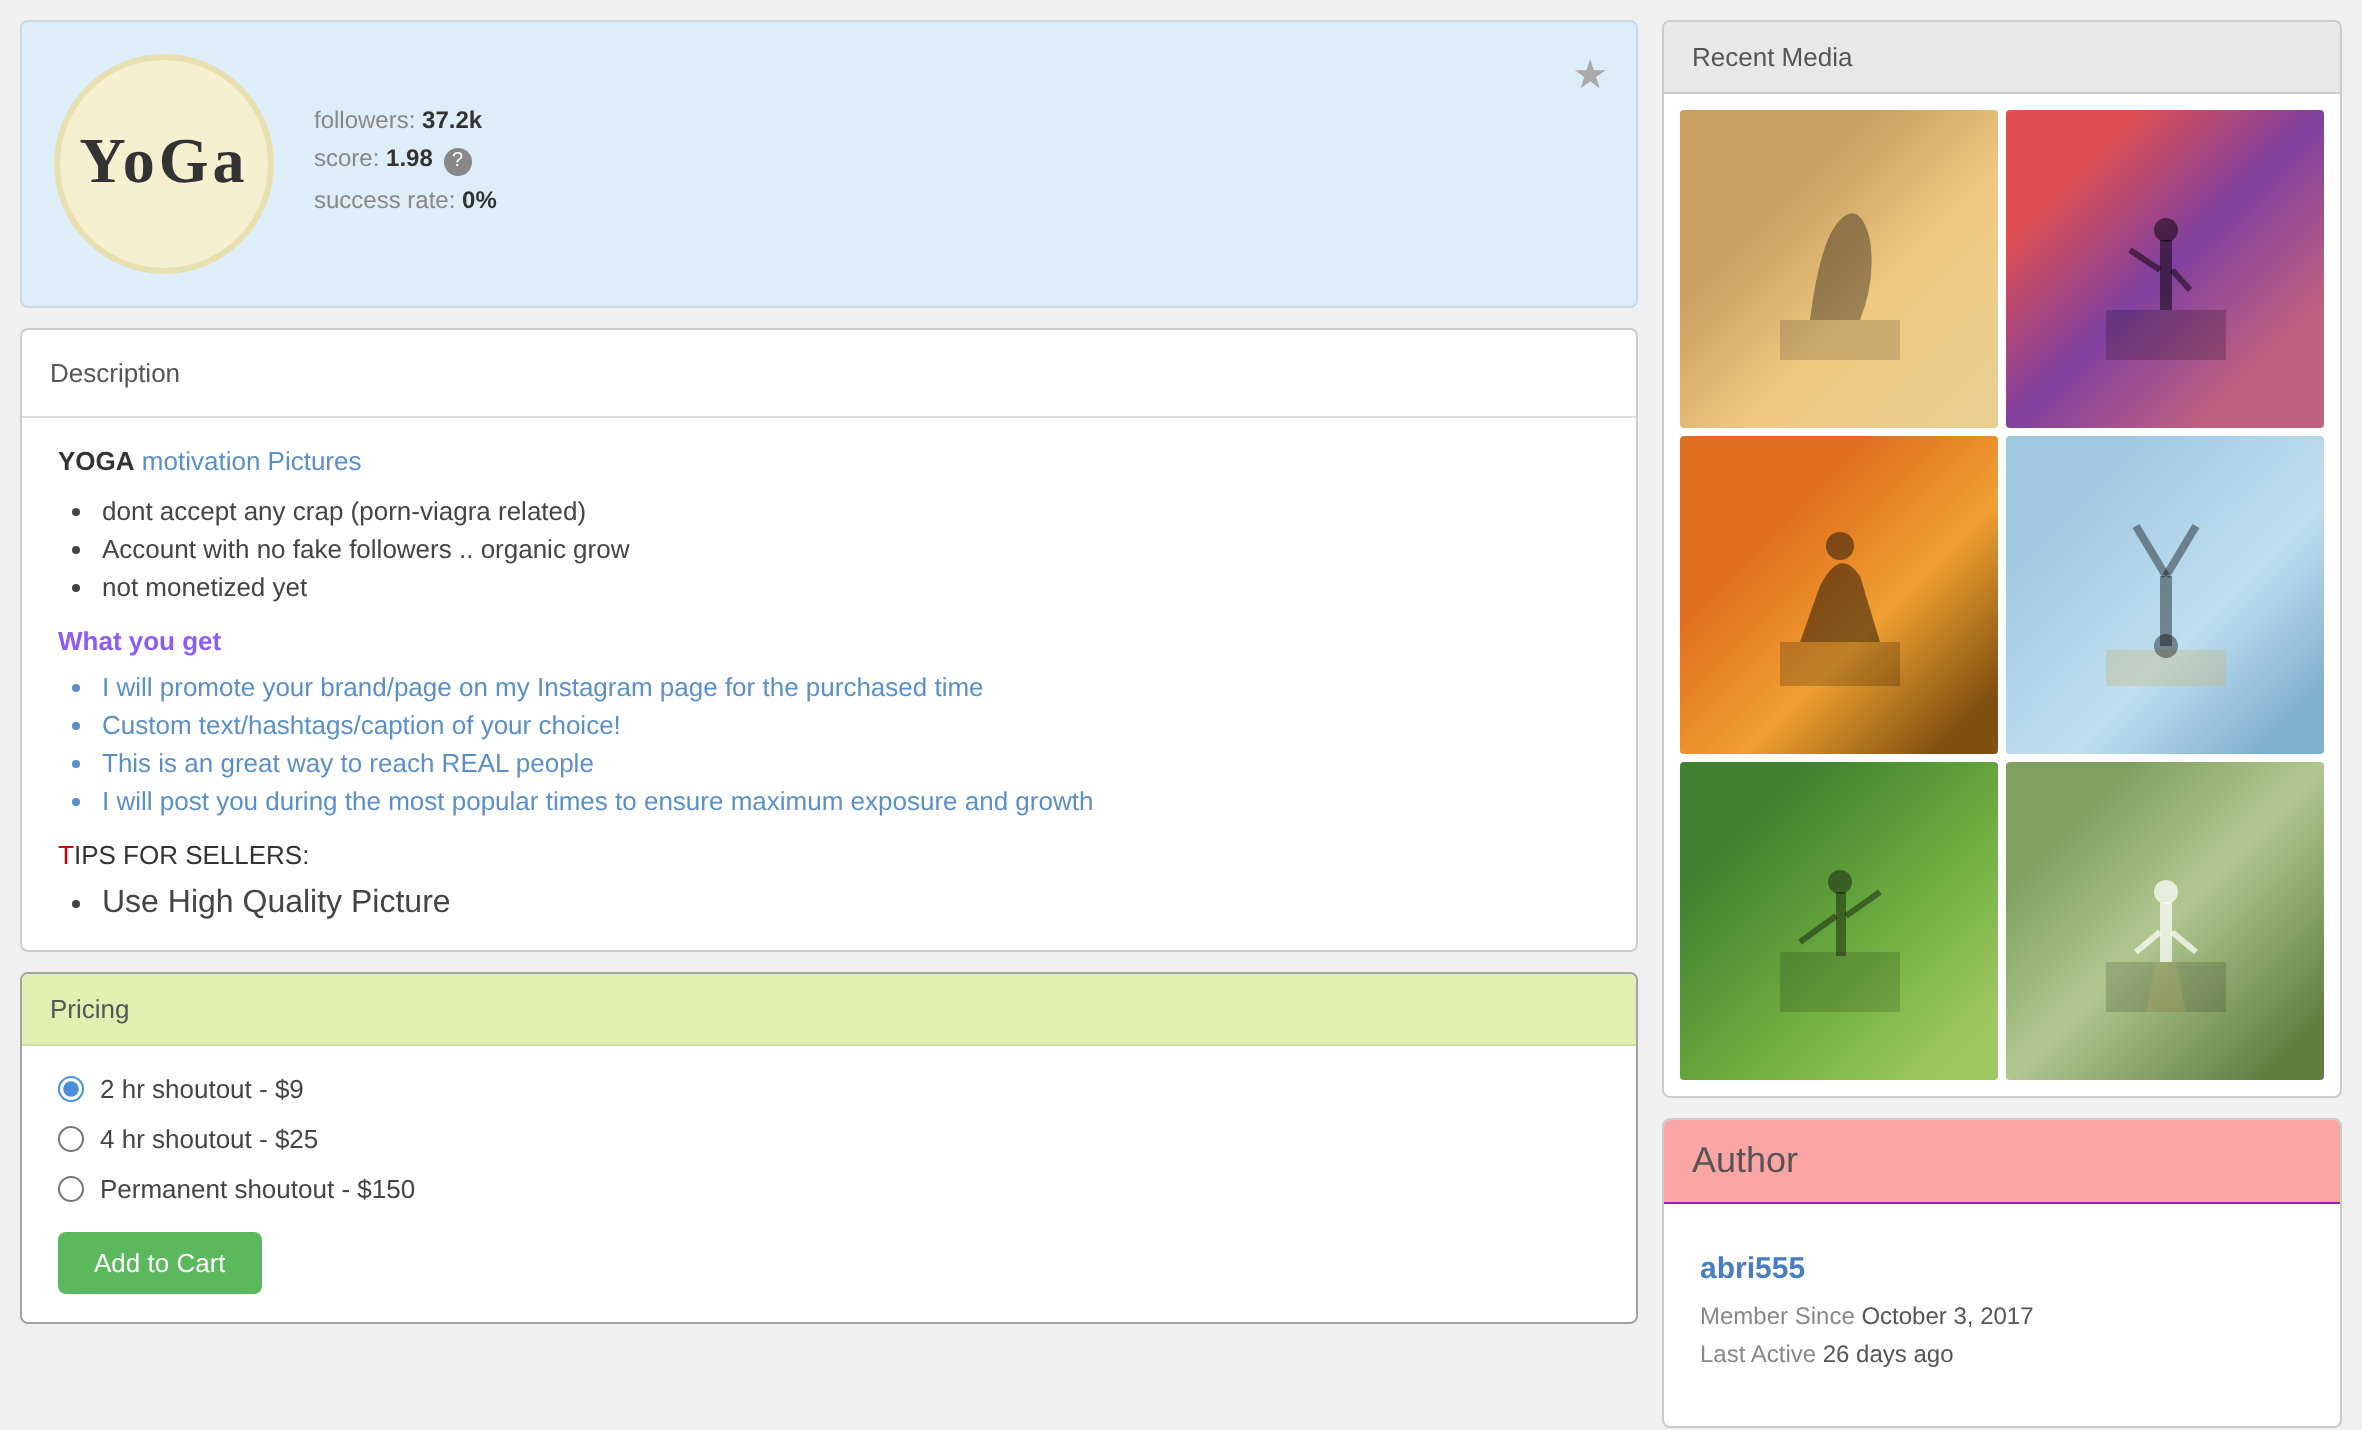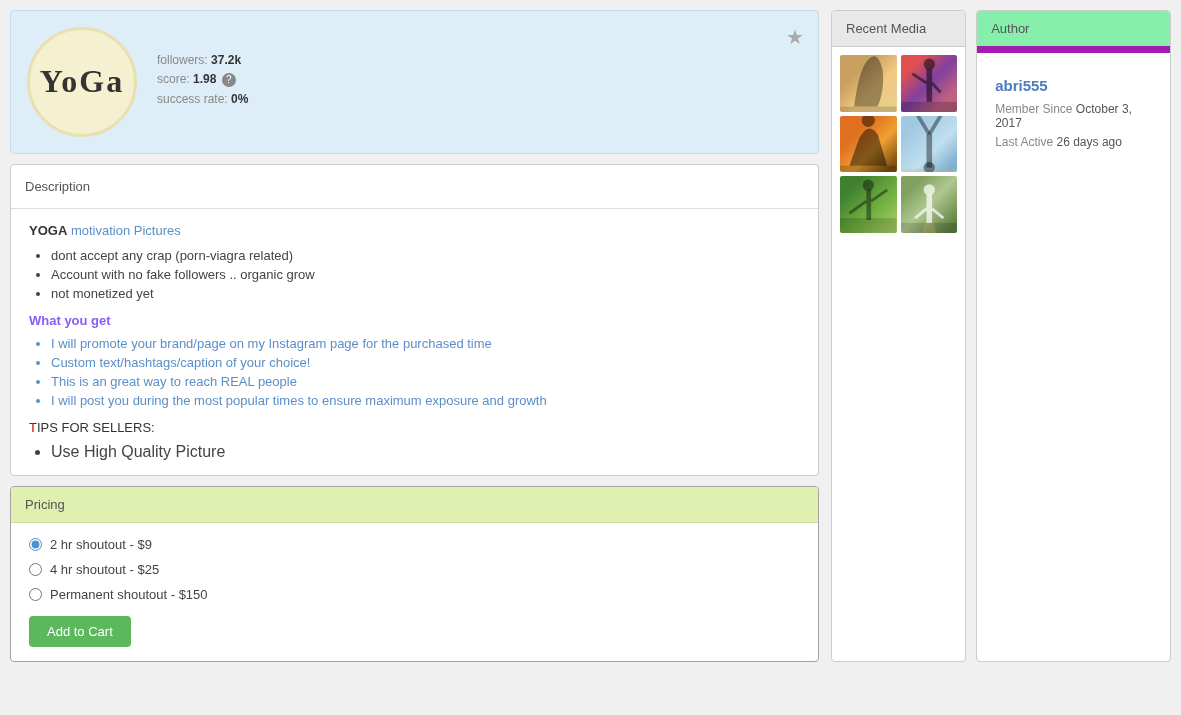--- a/index.html
+++ b/index.html
@@ -17,21 +17,21 @@
     }
     .main-col {
       flex: 1;
       display: flex;
       flex-direction: column;
       gap: 10px;
     }
     .side-col {
       width: 340px;
       display: flex;
-      flex-direction: row;
+      flex-direction: column;
       gap: 10px;
     }
 
     
     .profile-card {
       background: #ddeef8;
       border: 1px solid #c5dce8;
       border-radius: 4px;
       padding: 16px;
       display: flex;
@@ -253,25 +253,25 @@
     }
 
     
     .author-card {
       background: white;
       border: 1px solid #ccc;
       border-radius: 4px;
       overflow: hidden;
     }
     .author-header {
-      background: #86efac;
+      background: #fca5a5;
       padding: 10px 14px;
-      font-size: 13px;
-      color: #555;
-      border-bottom: 7px solid #a21caf;
+      font-size: 18px;
+      color: #555;
+      border-bottom: 1px solid #a21caf;
     }
     .author-body {
       padding: 24px 18px;
     }
     .author-name {
       font-size: 15px;
       color: #4a7cc0;
       font-weight: bold;
       margin-bottom: 8px;
     }

